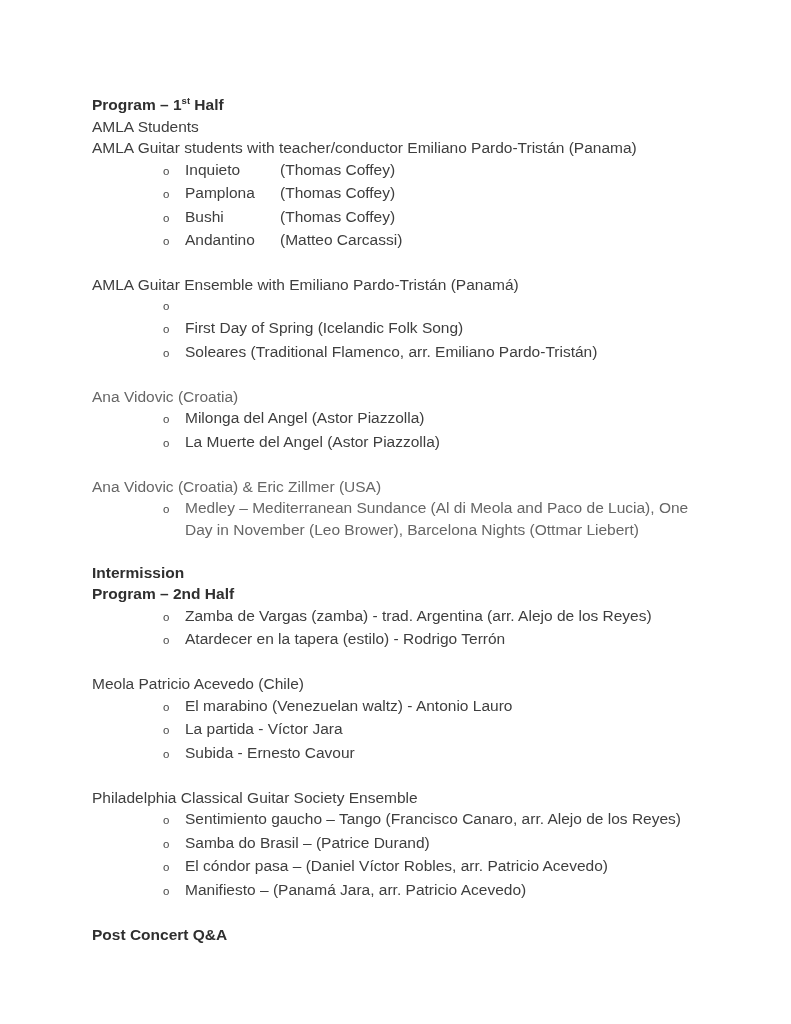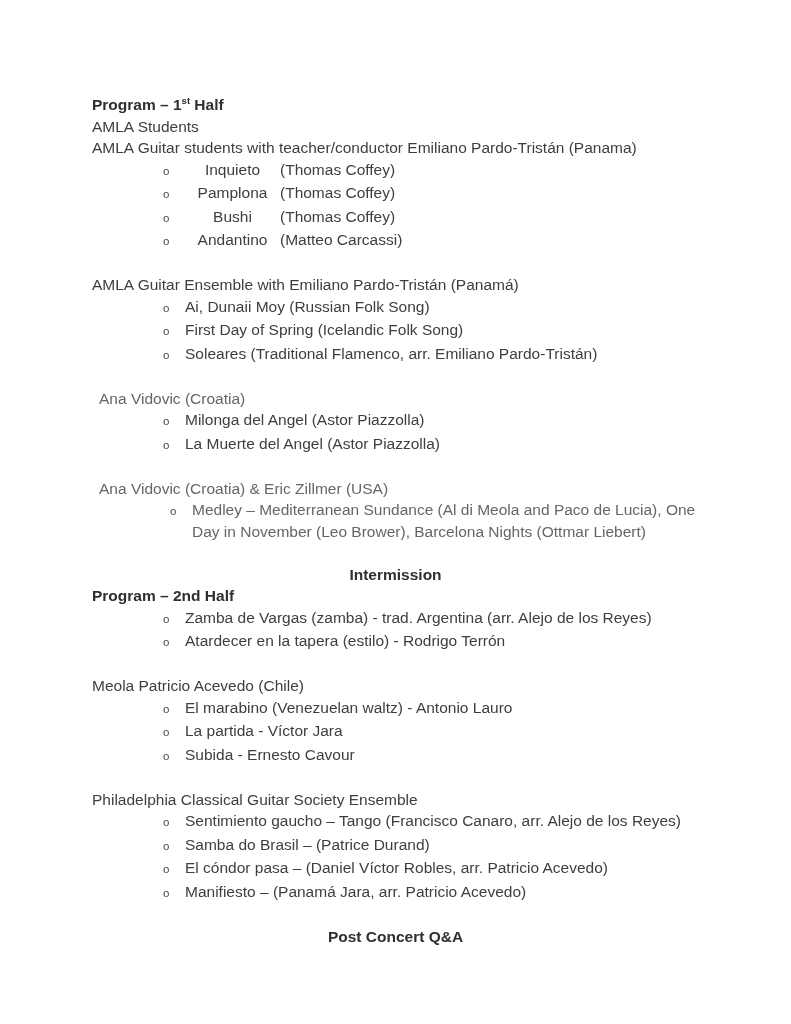--- a/index.html
+++ b/index.html
@@ -9,27 +9,27 @@
     background:#ffffff;
     padding:94px 92px 0 92px;
     font-family:"Liberation Sans",sans-serif;
     font-size:15.5px;line-height:21.5px;
     color:#3e3e3e;
     overflow:hidden;
   }
   .h{font-weight:bold;color:#2f2f2f;margin:0;}
   .h sup{font-size:9.5px;line-height:0;vertical-align:6px;}
   .line{margin:0;}
-  .muted{color:#666666;margin-left:7px;}
+  .muted{color:#666666;}
   .item{display:flex;padding-left:71px;align-items:baseline;}
   .bullet{flex:0 0 22px;font-size:11.5px;color:#4a4a4a;}
-  .ititle{flex:0 0 95px;text-align:center;}
+  .ititle{flex:0 0 95px;}
   .itext{flex:1;min-width:0;}
   .gap{height:21.5px;}
-  .center{text-align:center;font-weight:bold;color:#2f2f2f;margin:0;}
+  .center{font-weight:bold;color:#2f2f2f;margin:0;}
 </style>
 </head>
 <body>
 
 <div class="page">
 
   <p class="h"><span>Program – 1</span><sup>st</sup><span> Half</span></p>
 
   <p class="line">AMLA Students</p>
   <p class="line">AMLA Guitar students with teacher/conductor Emiliano Pardo-Tristán (Panama)</p>
@@ -56,21 +56,20 @@
       <span class="itext">(Matteo Carcassi)</span>
     </div>
   </div>
 
   <div class="gap"></div>
 
   <p class="line">AMLA Guitar Ensemble with Emiliano Pardo-Tristán (Panamá)</p>
   <div>
     <div class="item">
       <span class="bullet">o</span>
-      <span class="itext">Ai, Dunaii Moy (Russian Folk Song)</span>
     </div>
     <div class="item">
       <span class="bullet">o</span>
       <span class="itext">First Day of Spring (Icelandic Folk Song)</span>
     </div>
     <div class="item">
       <span class="bullet">o</span>
       <span class="itext">Soleares (Traditional Flamenco, arr. Emiliano Pardo-Tristán)</span>
     </div>
   </div>

